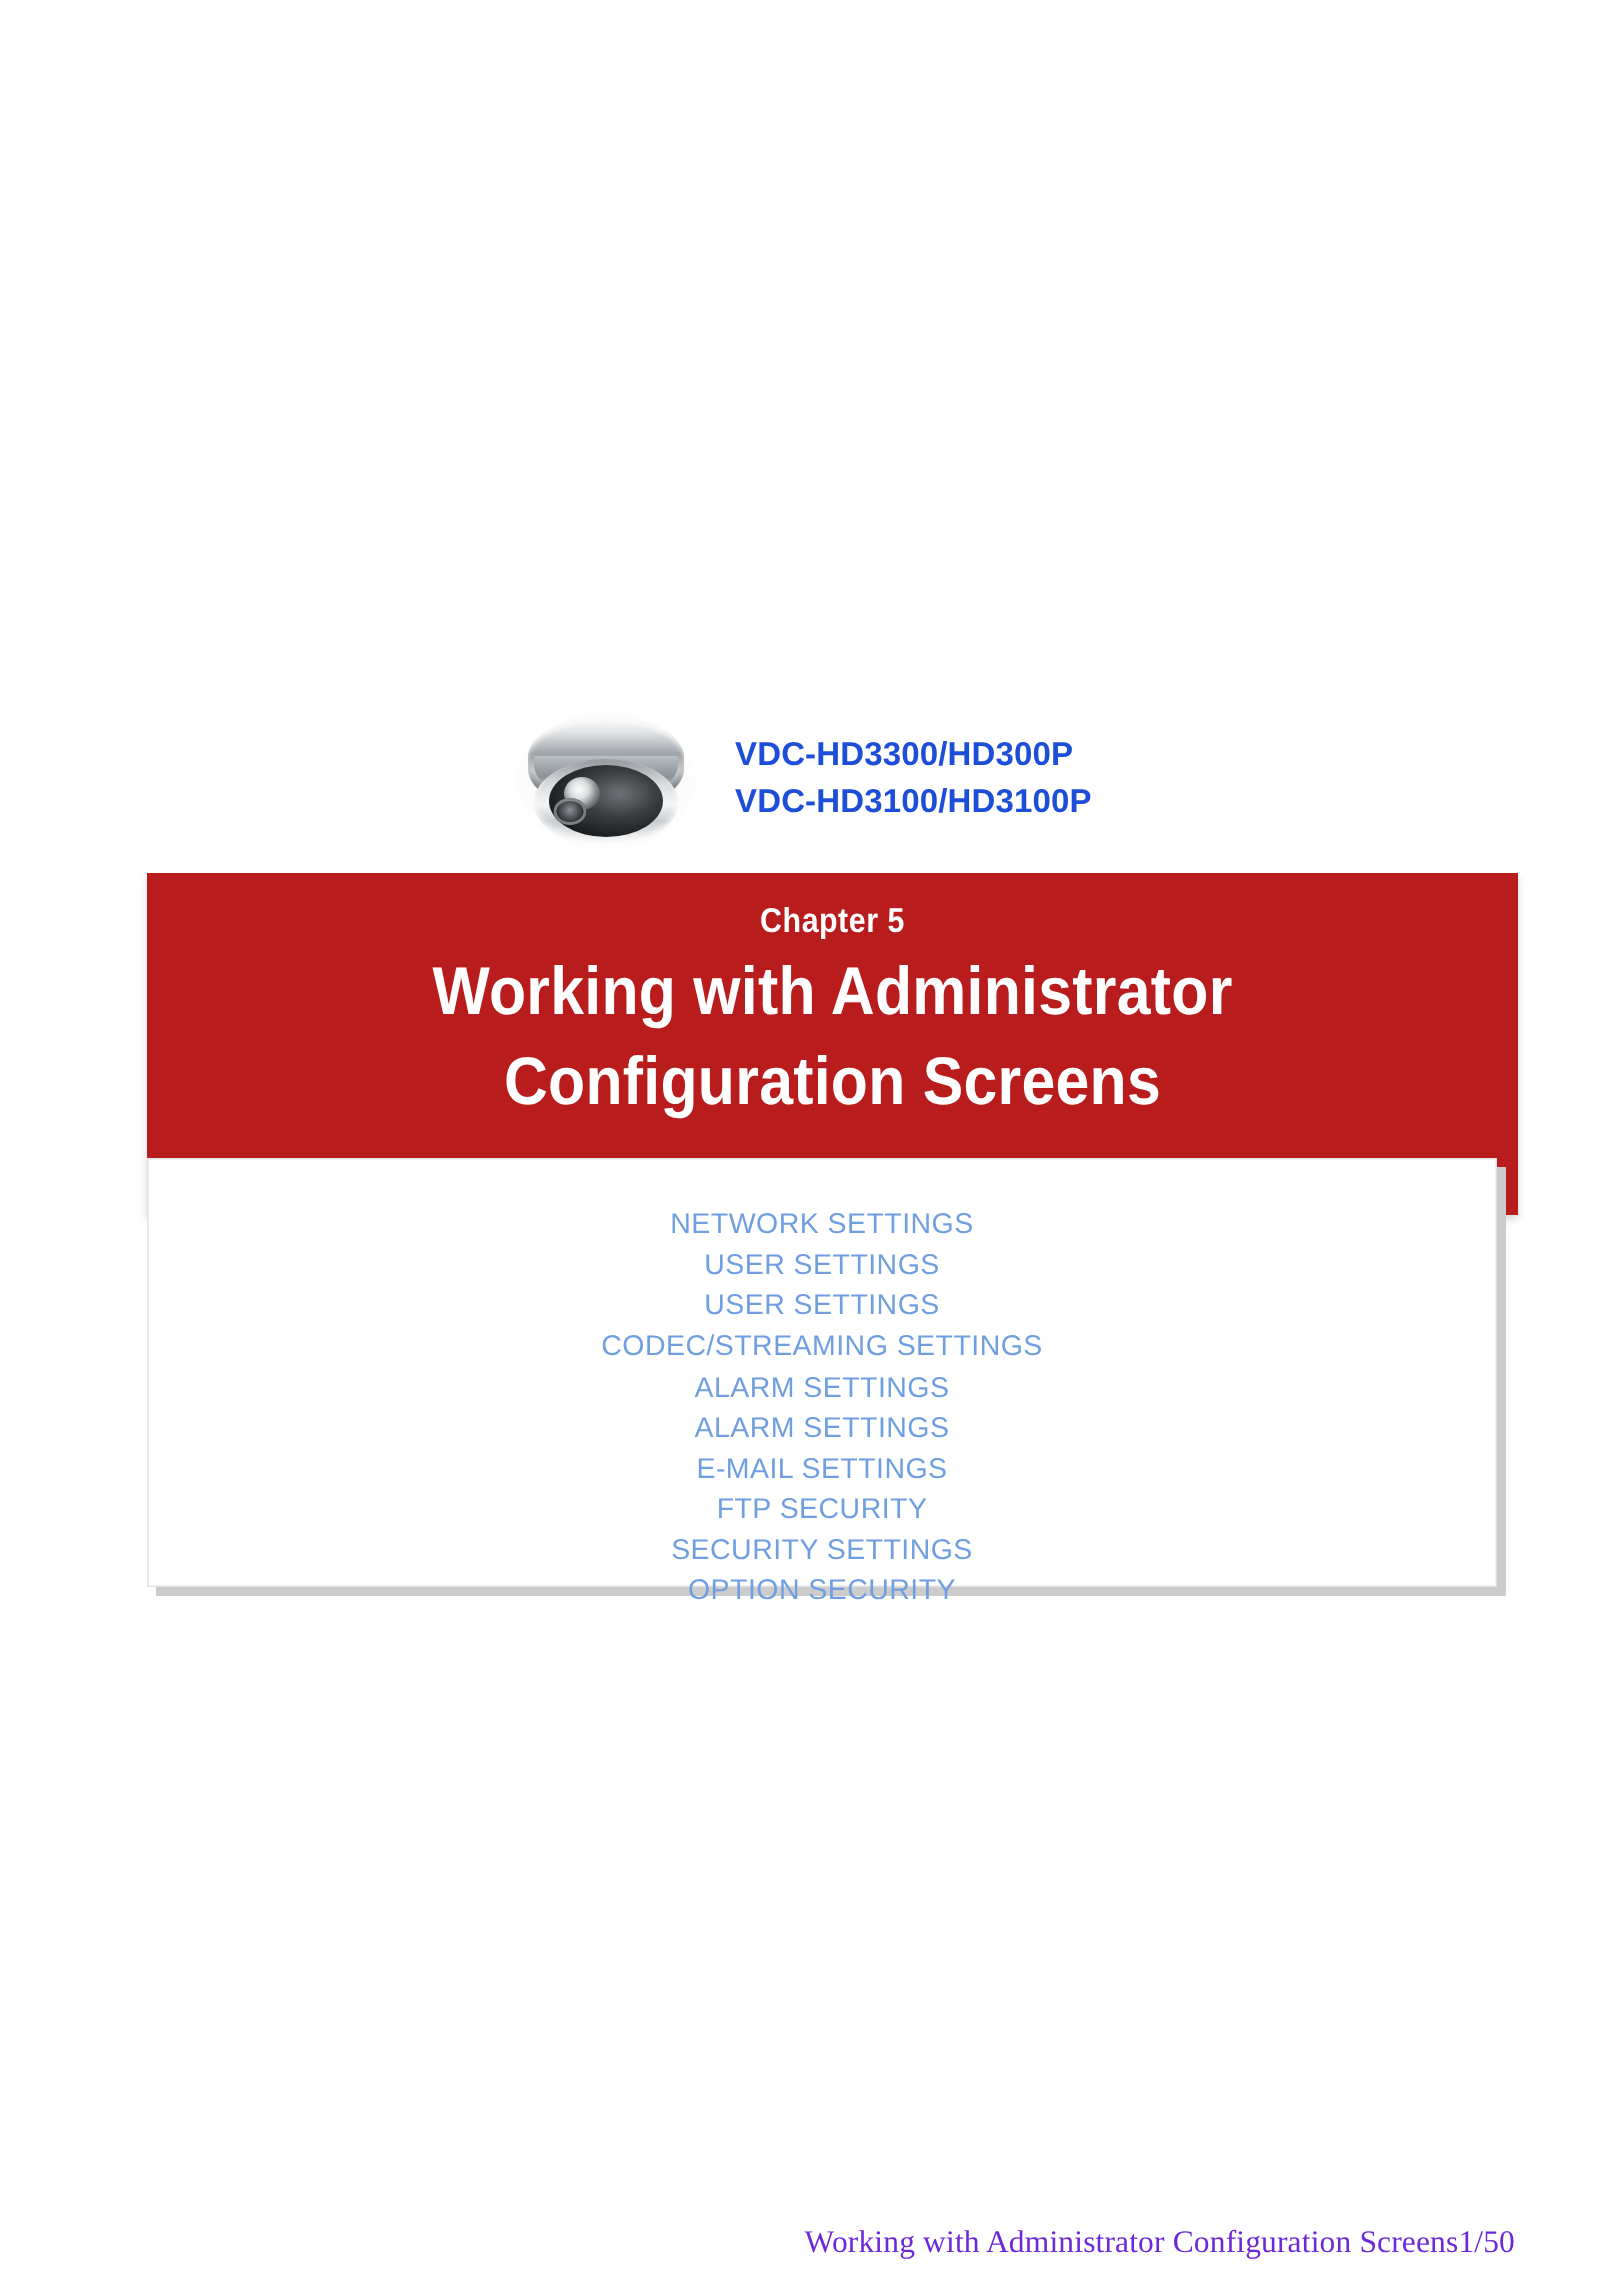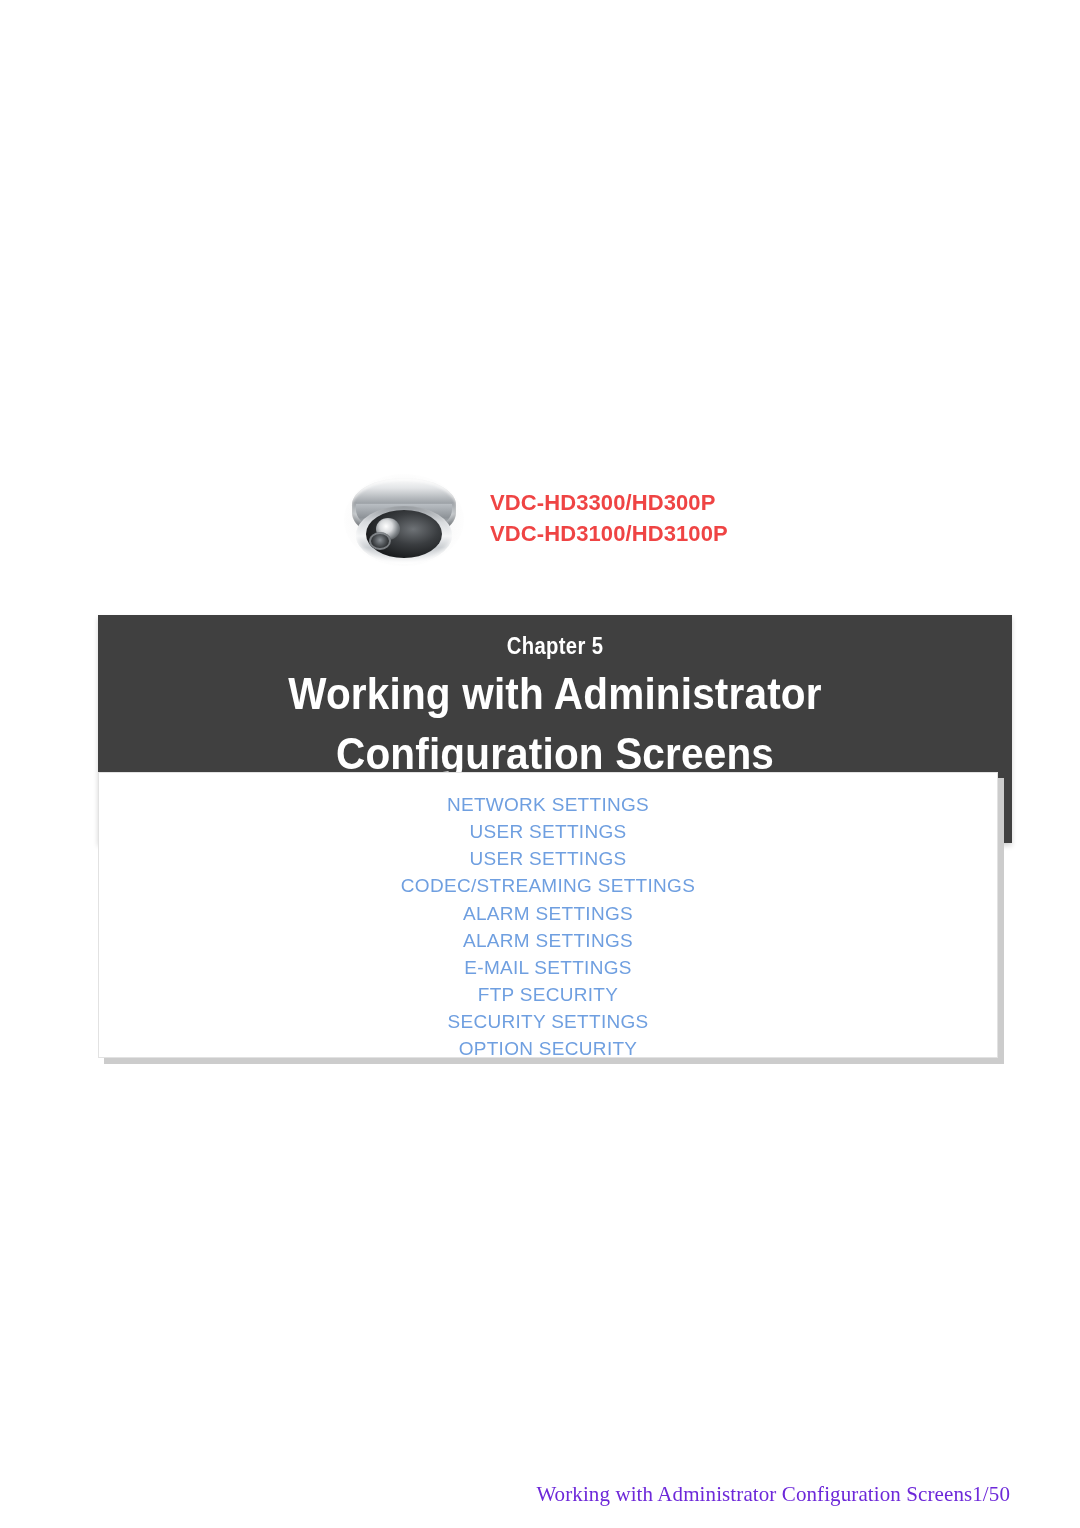--- a/index.html
+++ b/index.html
@@ -110,38 +110,37 @@
 
   .model-lines {
     display: flex;
     flex-direction: column;
     justify-content: center;
     gap: 4px;
   }
   .model-line {
     font-size: 22px;
     font-weight: bold;
-    color: #ef4444;
+    color: #1d4ed8;
     letter-spacing: .1px;
     white-space: nowrap;
     line-height: 1.25;
   }
 
   
   .chapter-banner {
     position: absolute;
     left: 98px;
     top: 582px;
     width: 914px;
     height: 228px;
-    background: #404040;
+    background: #b91c1c;
     box-shadow: 0 3px 5px rgba(0,0,0,.17);
     text-align: center;
     color: #ffffff;
-    margin-top: 33px;
   }
   .chapter-label {
     margin-top: 18px;
     font-size: 23px;
     font-weight: bold;
     letter-spacing: .4px;
     transform: scaleX(.88);
     transform-origin: center;
   }
   .chapter-title-line {
@@ -159,21 +158,21 @@
   .settings-box {
     position: absolute;
     left: 98px;
     top: 772px;
     width: 900px;
     height: 286px;
     background: #ffffff;
     border: 1px solid #e2e2e2;
     box-shadow: 6px 6px 0 0 #cccccc;
     box-sizing: border-box;
-    padding-top: 18px;
+    padding-top: 30px;
     text-align: center;
   }
   .settings-item {
     font-size: 19px;
     color: #6f9fe0;
     letter-spacing: .3px;
     line-height: 1.43;
     white-space: nowrap;
   }
 

